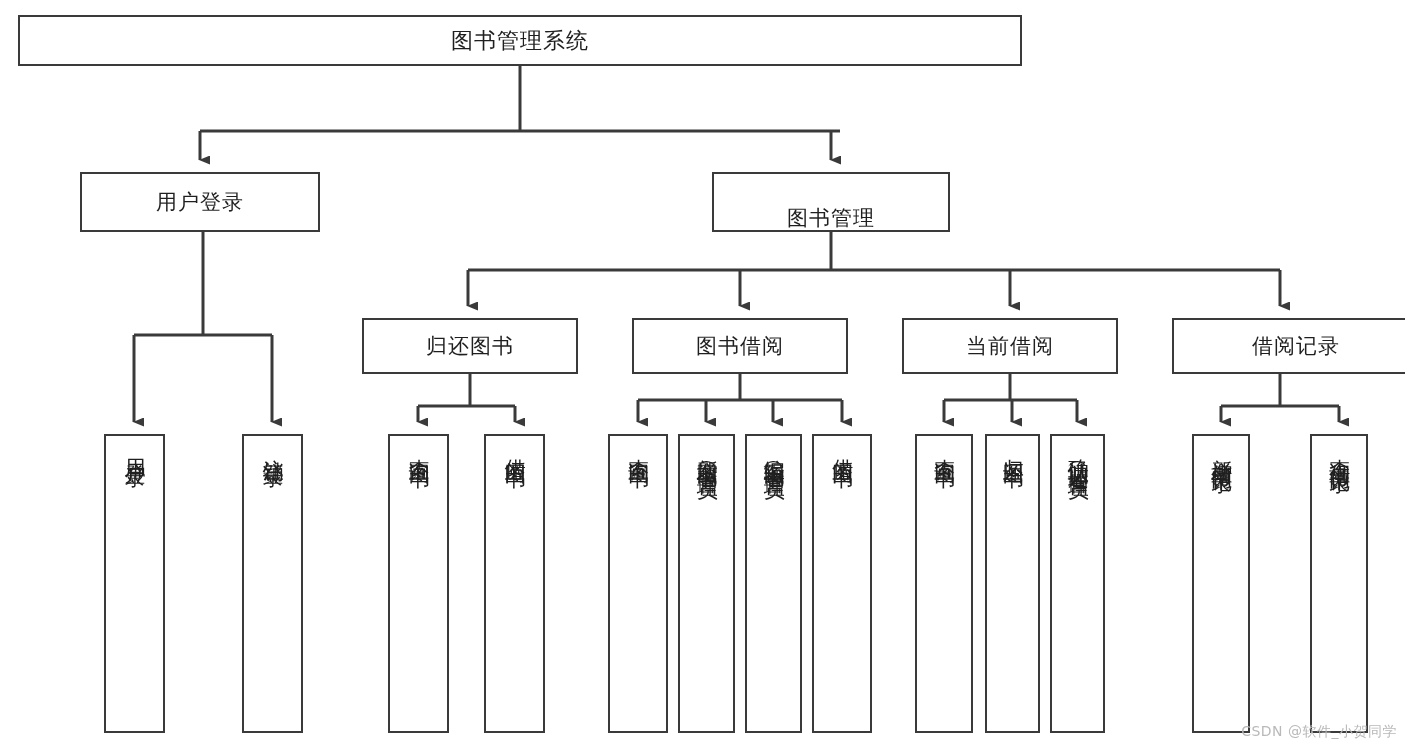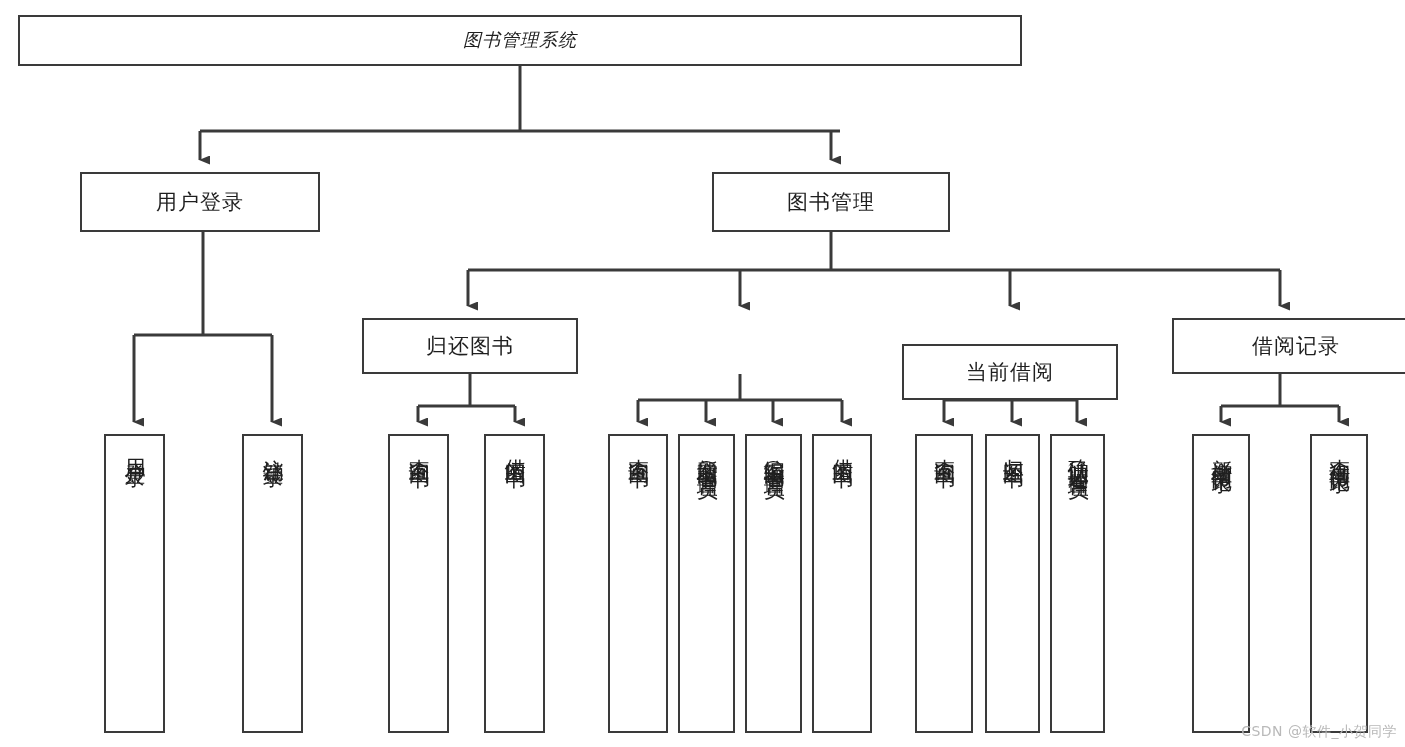--- a/index.html
+++ b/index.html
@@ -33,21 +33,21 @@
     overflow:hidden;
   }
   .node .label{
     font-size:21px;
     line-height:1.15;
     letter-spacing:1px;
     color:#1f1f1f;
     white-space:nowrap;
     text-align:center;
   }
-  .node.root .label{ font-size:18px;font-style:italic; }
+  .node.root .label{ font-size:22px; }
   .node.leaf{
     align-items:flex-start;
     justify-content:center;
     padding-top:6px;
   }
   .node.leaf .label{
     writing-mode:vertical-rl;
     text-orientation:upright;
     font-size:21px;
     line-height:1.30;
@@ -122,28 +122,31 @@
     </g>
   </svg>
 
   <div class="node root" style="left:18px;top:15px;width:1004px;height:51px;">
     <span class="label">图书管理系统</span>
   </div>
 
   <div class="node lvl1" style="left:80px;top:172px;width:240px;height:60px;">
     <span class="label">用户登录</span>
   </div>
-  <div class="node lvl1" style="left:712px;top:172px;width:238px;height:60px;">
+  <div class="node lvl1" style="left:712px;top:172px;width:238px;height:60px;align-items:flex-end;">
     <span class="label">图书管理</span>
   </div>
 
   <div class="node lvl2" style="left:362px;top:318px;width:216px;height:56px;">
     <span class="label">归还图书</span>
   </div>
-  <div class="node lvl2" style="left:902px;top:318px;width:216px;height:56px;margin-top:26px;">
+  <div class="node lvl2" style="left:632px;top:318px;width:216px;height:56px;">
+    <span class="label">图书借阅</span>
+  </div>
+  <div class="node lvl2" style="left:902px;top:318px;width:216px;height:56px;">
     <span class="label">当前借阅</span>
   </div>
   <div class="node lvl2" style="left:1172px;top:318px;width:248px;height:56px;">
     <span class="label">借阅记录</span>
   </div>
 
   <div class="node leaf" style="left:104px;top:434px;width:61px;height:299px;">
     <span class="label">用户登录</span>
   </div>
   <div class="node leaf" style="left:242px;top:434px;width:61px;height:299px;">

